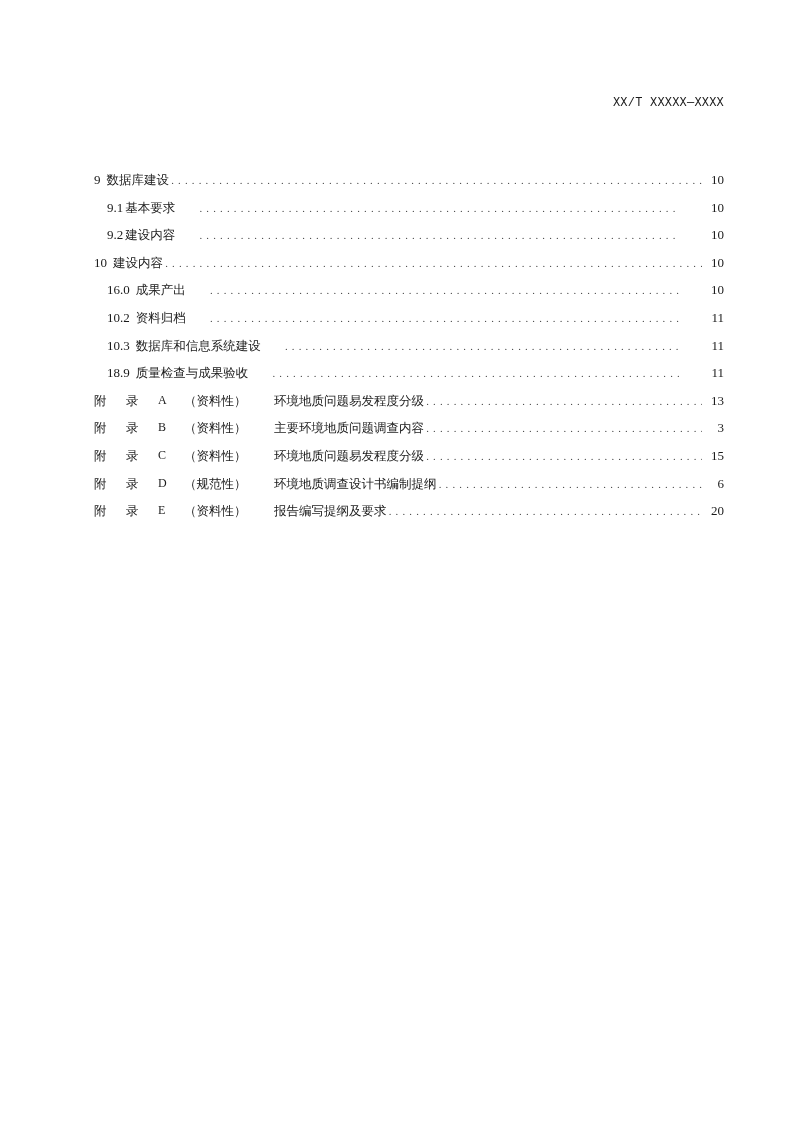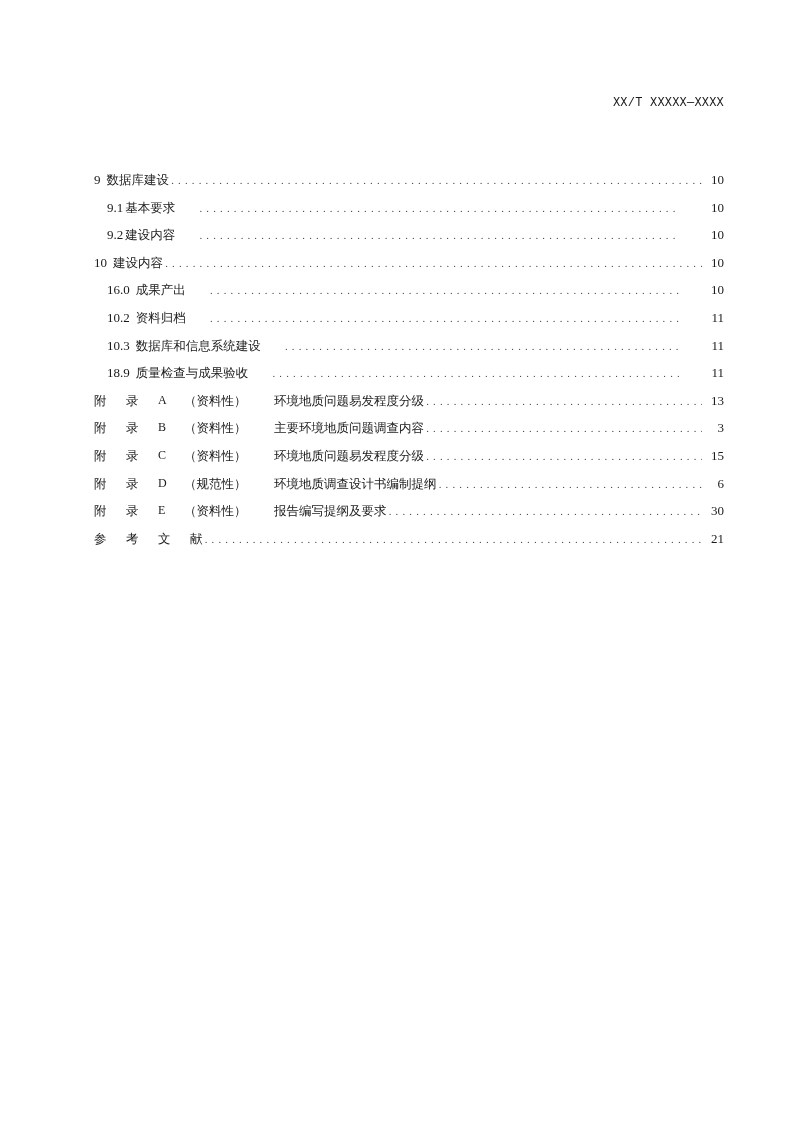--- a/index.html
+++ b/index.html
@@ -172,24 +172,17 @@
   </div>
   <div class="toc-row">
     <span class="toc-label appx-prefix">
       <span class="sp-fu">附</span>
       <span class="sp-lu">录</span>
       <span class="sp-letter">E</span>
       <span class="sp-type">（资料性）</span>
       <span>报告编写提纲及要求</span>
     </span>
     <span class="toc-dots"></span>
-    <span class="toc-page">30</span>
+    <span class="toc-page">20</span>
   </div>
 
-  <div class="toc-row">
-    <span class="toc-label">
-      <span class="ref-char">参</span><span class="ref-char">考</span><span class="ref-char">文</span><span class="ref-char last">献</span>
-    </span>
-    <span class="toc-dots"></span>
-    <span class="toc-page">21</span>
-  </div>
 
 </div>
 
 </body></html>

